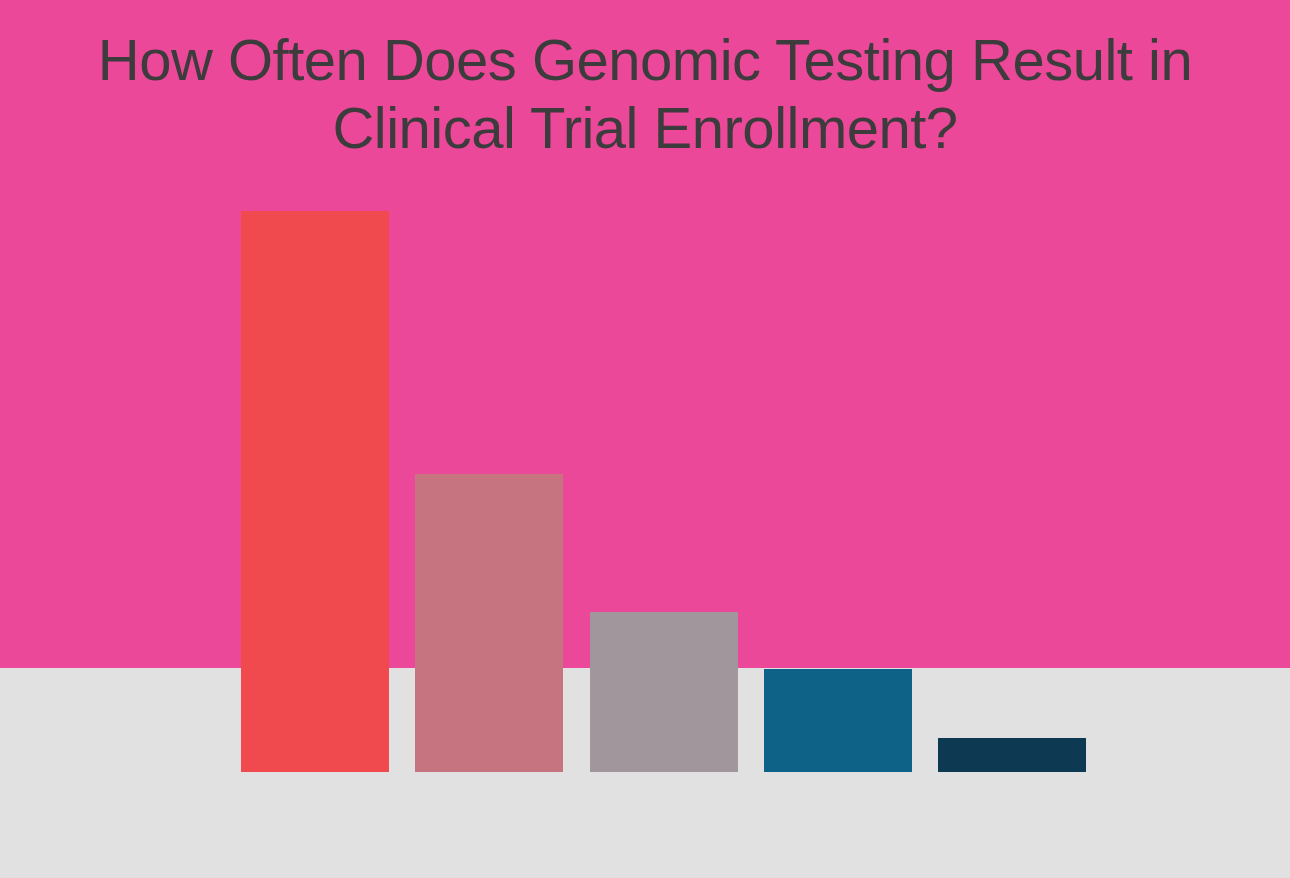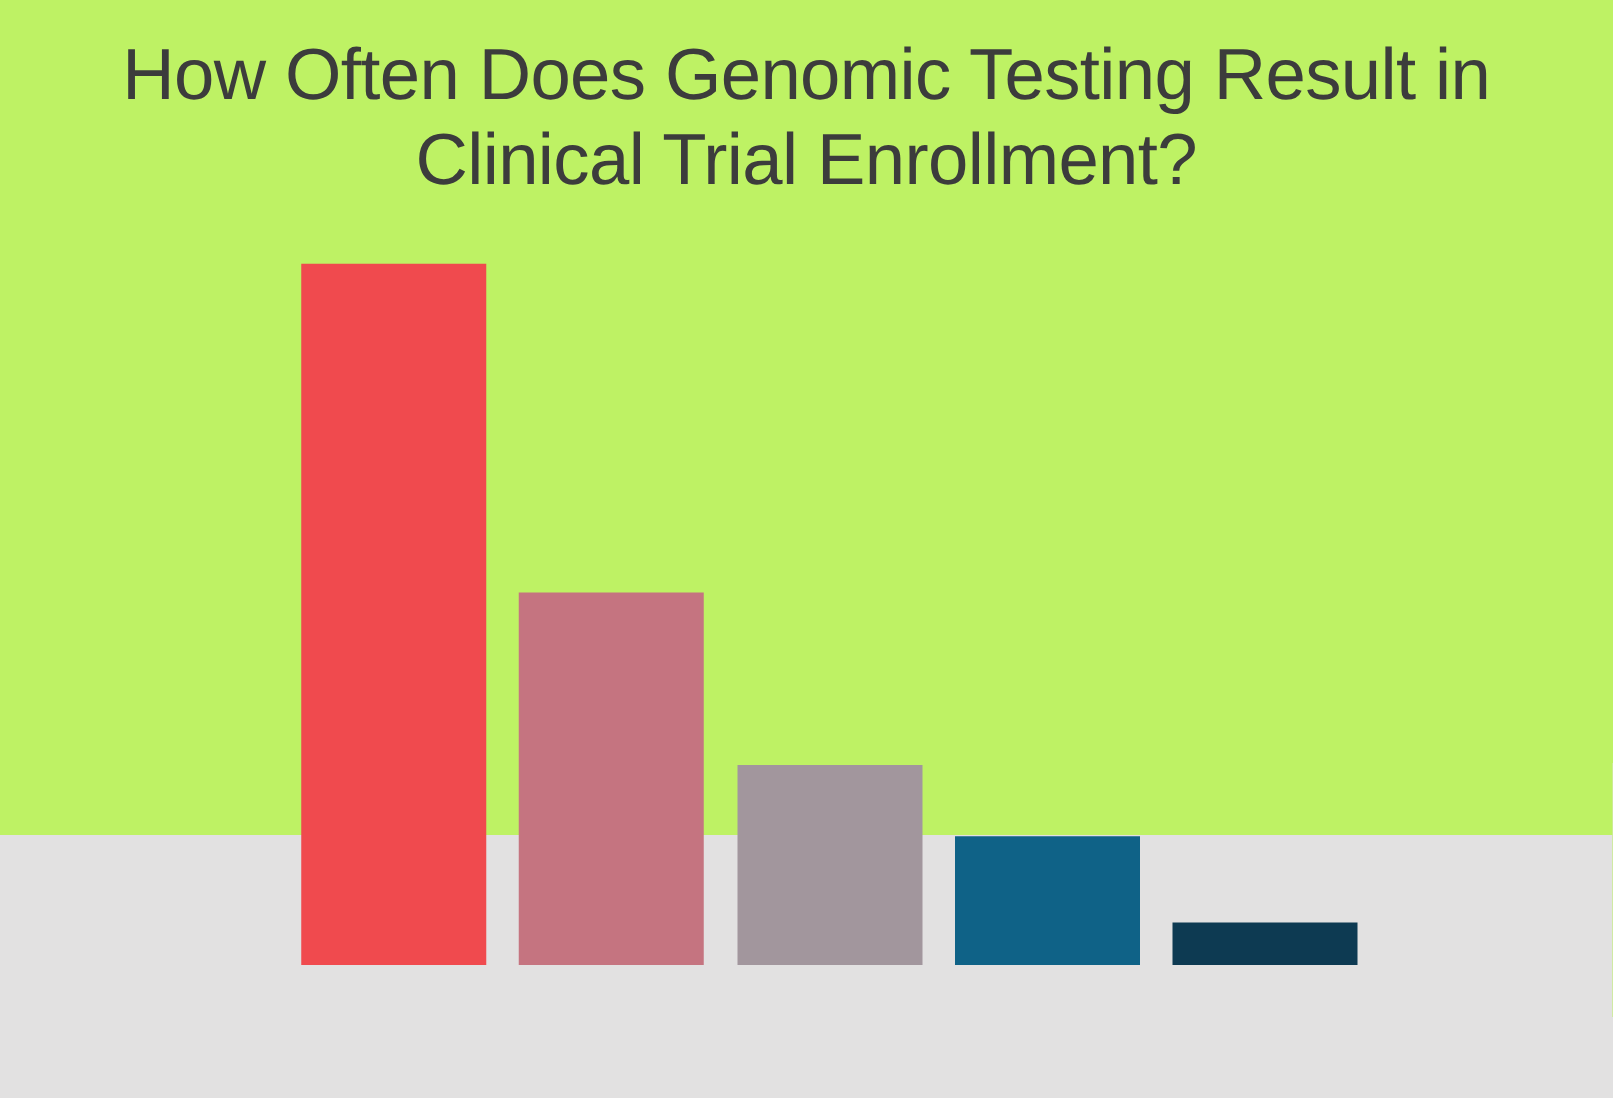--- a/index.html
+++ b/index.html
@@ -11,21 +11,21 @@
     height: 878px;
     background: #e2e1e1;
     font-family: "Liberation Sans", sans-serif;
     overflow: hidden;
   }
 
   .chart-root {
     position: relative;
     width: 1290px;
     height: 668px;
-    background: #bef264;
+    background: #ec4899;
   }
 
   
   .chart-title {
     position: absolute;
     left: 0;
     top: 26px;
     width: 1290px;
     text-align: center;
     color: #3c3c3c;

